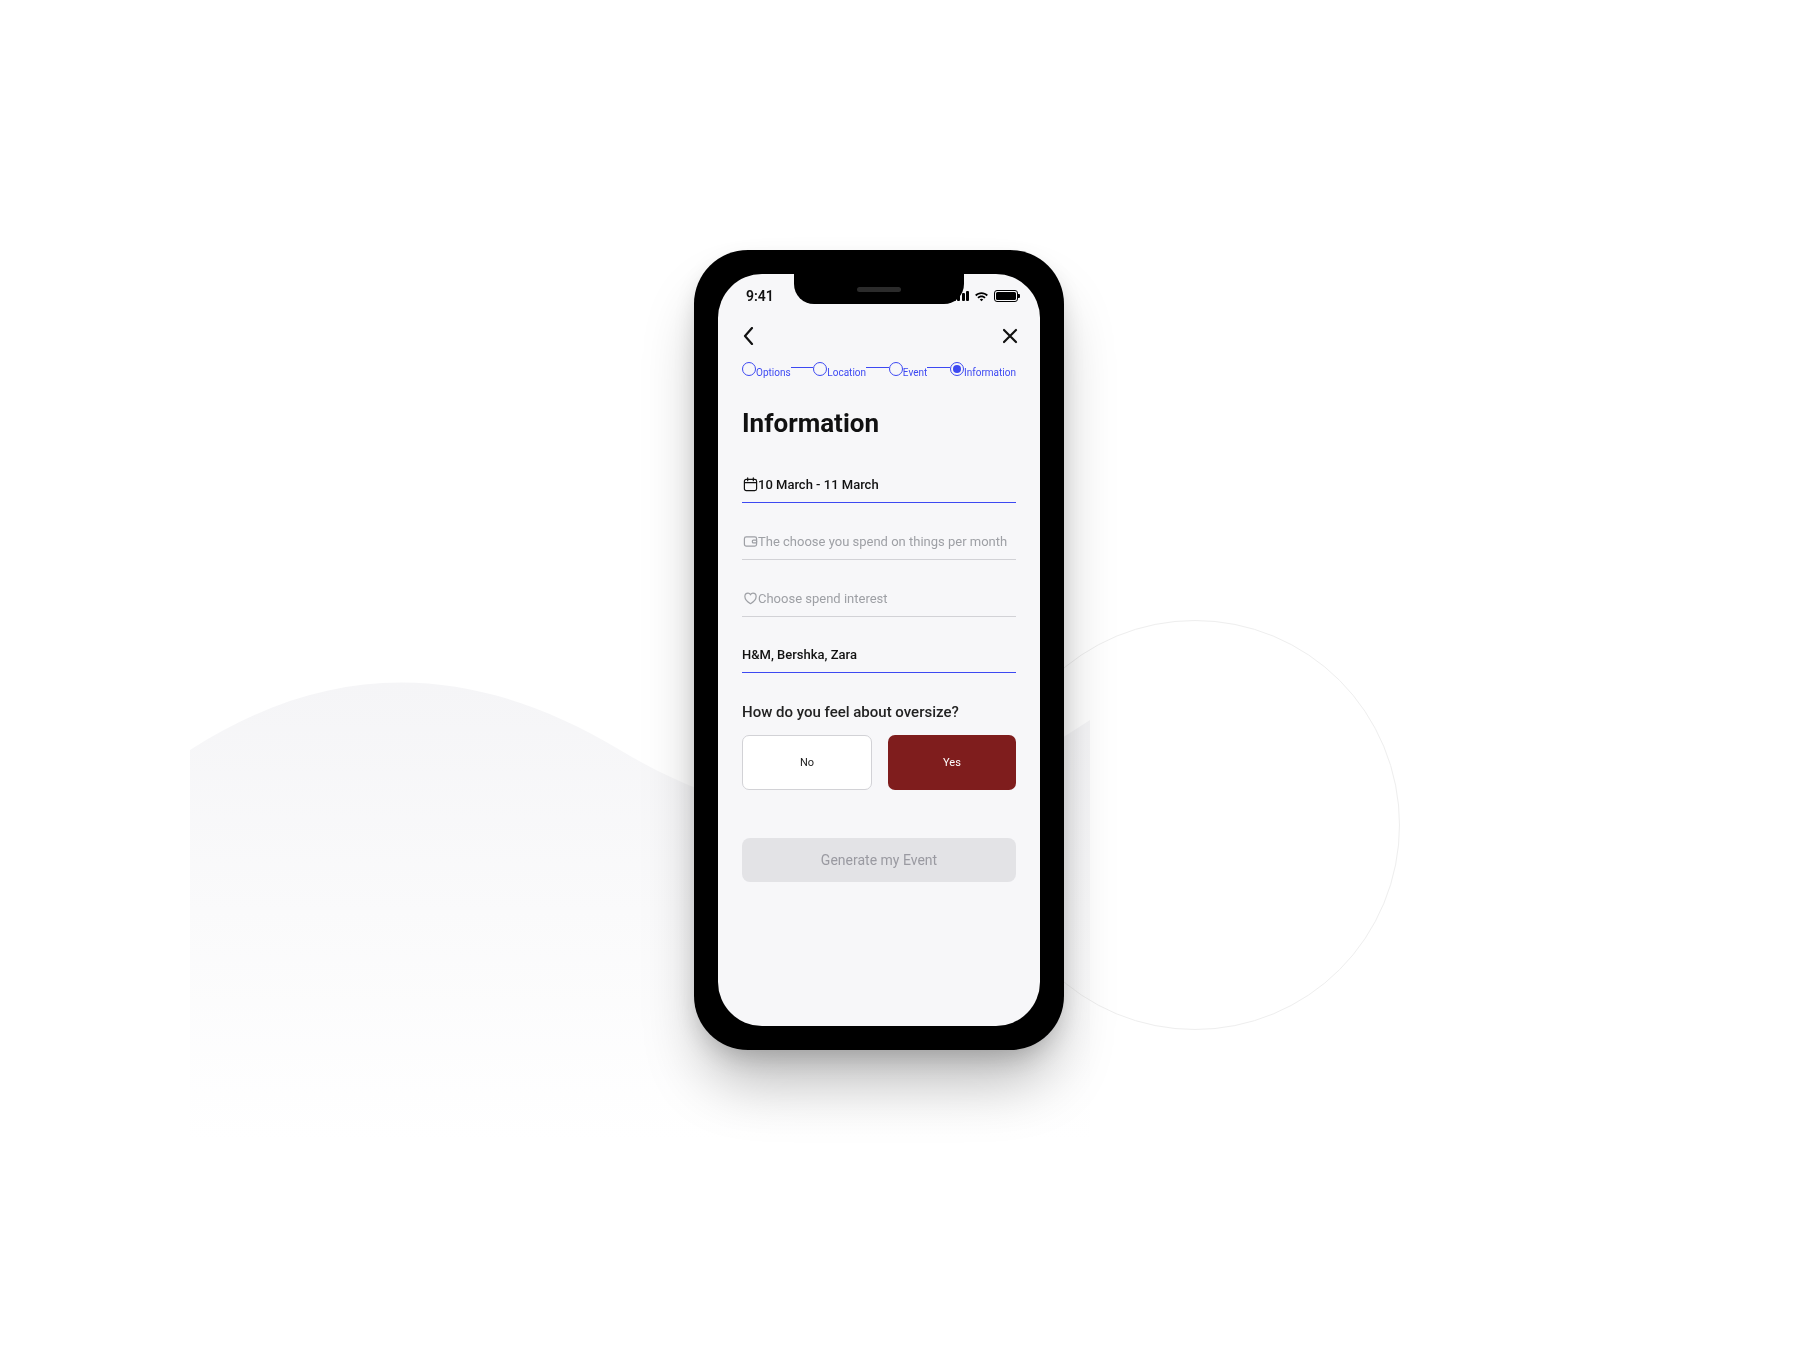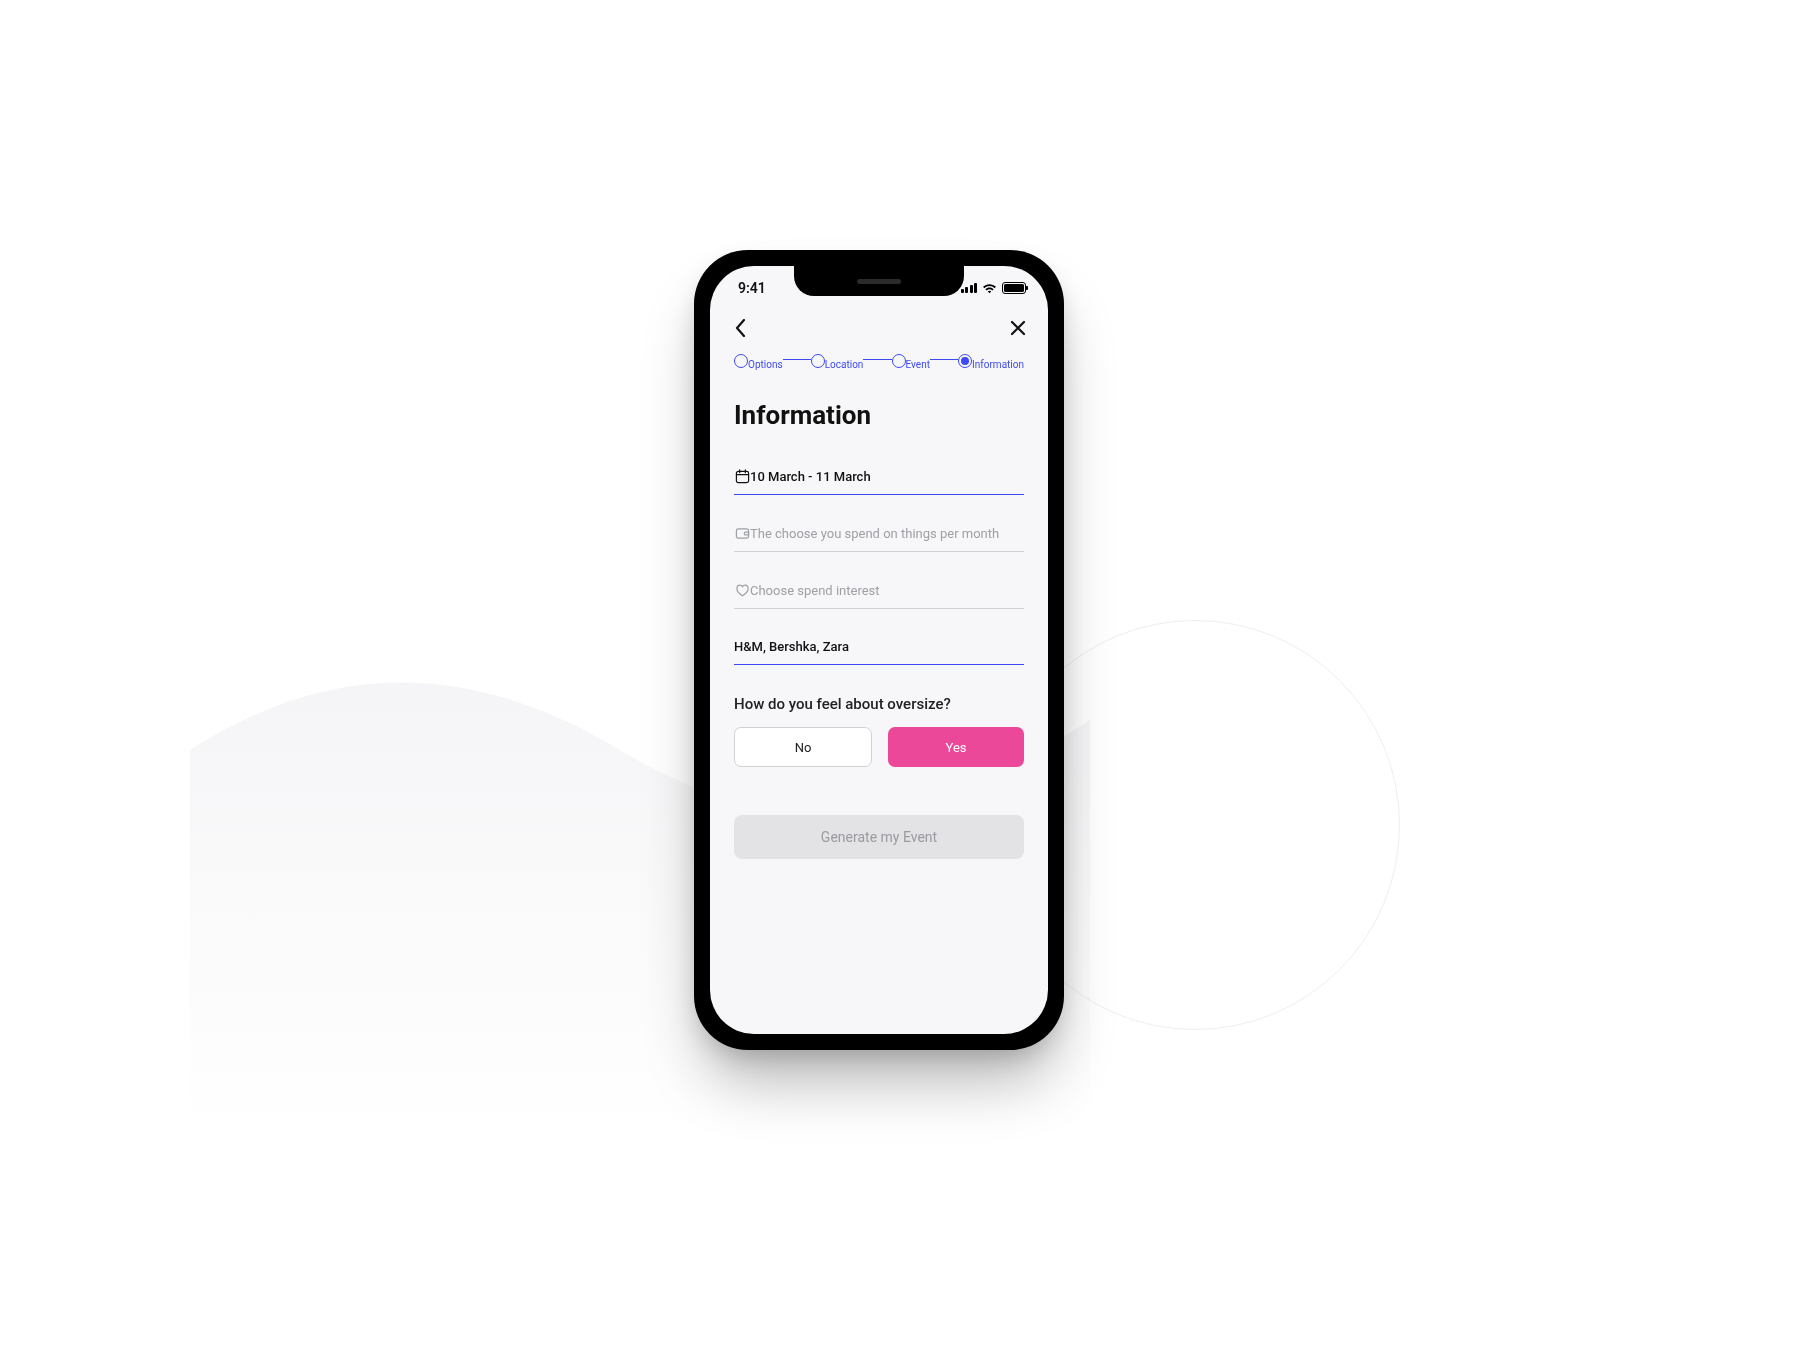--- a/index.html
+++ b/index.html
@@ -25,21 +25,21 @@
   }
 
   
   .phone {
     position:absolute;
     left:694px; top:250px;
     width:370px; height:800px;
     background:#000;
     border-radius:54px;
     box-shadow: 0 40px 60px -10px rgba(0,0,0,0.28), 0 10px 25px -5px rgba(0,0,0,0.18);
-    padding:16px;
+    padding:24px;
     z-index:1;
   }
   .screen {
     width:100%; height:100%;
     background:#f7f7f9;
     border-radius:44px;
     position:relative;
     overflow:hidden;
   }
   .notch {
@@ -152,30 +152,30 @@
     padding:18px 10px;
     color:#9ea0a5;
     font-size:12px;
     margin:4px 0 28px 0;
   }
 
   .question { font-size:15px; font-weight:500; color:#222; margin-bottom:14px; }
   .btn-pair { display:flex; gap:16px; margin-bottom:48px; }
   .btn {
     flex:1;
-    height:40px;
+    height:55px;
     border-radius:7px;
-    font-size:13px;
+    font-size:11px;
     display:flex;
     align-items:center;
     justify-content:center;
     font-weight:400;
   }
   .btn.outline { background:#fff; border:1px solid #d2d2d6; color:#222; }
-  .btn.primary { background:#ec4899; color:#fff; }
+  .btn.primary { background:#7f1d1d; color:#fff; }
 
   .generate {
     height:44px;
     border-radius:8px;
     background:#e3e3e6;
     color:#9a9aa1;
     font-size:14px;
     display:flex;
     align-items:center;
     justify-content:center;

